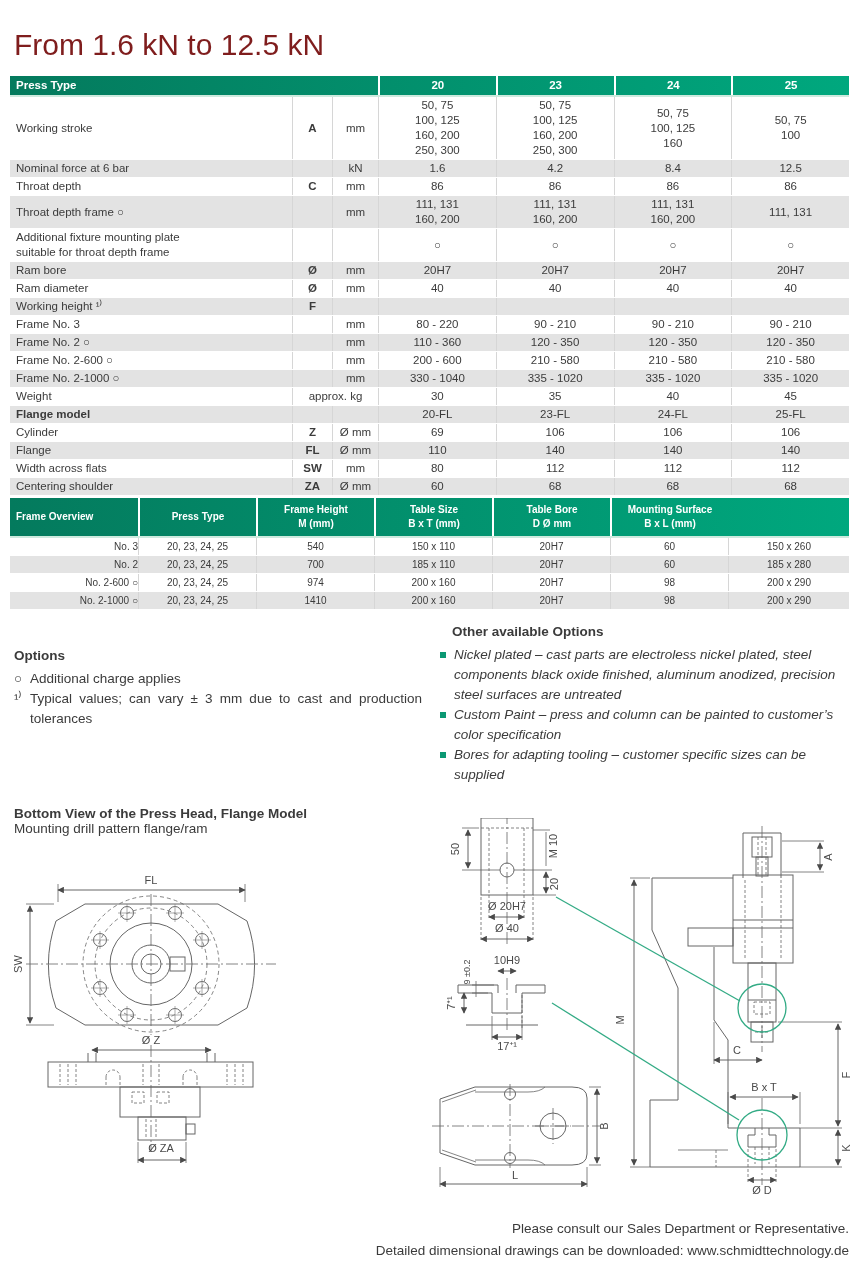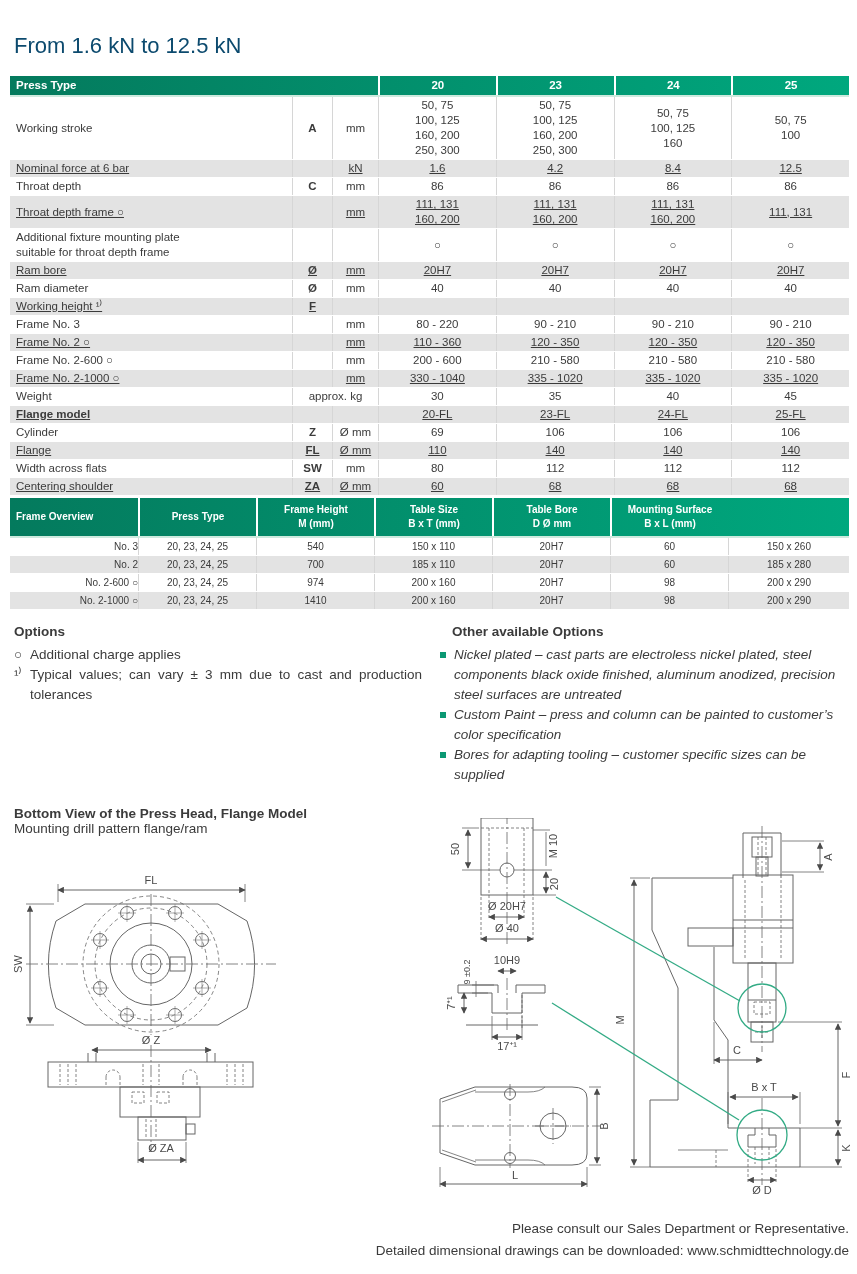--- a/index.html
+++ b/index.html
@@ -1,34 +1,34 @@
 <!DOCTYPE html>
 <html><head>
 <meta charset="utf-8">
 <style>
   html,body{margin:0;padding:0;}
   body{
     width:857px;height:1274px;position:relative;background:#fff;
     font-family:"Liberation Sans",sans-serif;color:#3b3b3b;overflow:hidden;
   }
-  .page-title{position:absolute;left:14px;top:18px;font-size:22px;color:#0c4a6e;font-weight:normal;}
+  .page-title{position:absolute;left:14px;top:8px;font-size:30px;color:#7f1d1d;font-weight:normal;}
 
   
   .spec-table{position:absolute;left:10px;top:76px;width:839px;font-size:11.5px;}
   .spec-header{
     display:grid;grid-template-columns:282px 40px 46px repeat(4,1fr);
     background:linear-gradient(90deg,#047a5d,#00a87e);
     color:#fff;font-weight:bold;height:19px;line-height:19px;
     border-bottom:2px solid #cdeade;
   }
   .spec-header .hl{padding-left:6px;text-align:left;}
   .spec-header .sh{text-align:center;border-left:2px solid #fff;}
   .srow{display:grid;grid-template-columns:282px 40px 46px repeat(4,1fr);
     align-items:center;border-bottom:1px solid #fff;min-height:17px;}
-  .srow.shade{background:#e3e3e3;text-decoration:underline;}
+  .srow.shade{background:#e3e3e3;}
   .srow.brow .slabel{font-weight:bold;}
   .scell{line-height:15px;padding:1px 0;}
   .slabel{padding-left:6px;}
   .ssym{text-align:center;font-weight:bold;border-left:1px solid #d6d6d6;align-self:stretch;display:flex;flex-direction:column;justify-content:center;}
   .sunit{text-align:center;border-left:1px solid #d6d6d6;align-self:stretch;display:flex;flex-direction:column;justify-content:center;}
   .ssym.span2{grid-column:2/4;font-weight:normal;}
   .sval{text-align:center;border-left:1px solid #d6d6d6;align-self:stretch;display:flex;flex-direction:column;justify-content:center;}
 
   
   .frame-table{position:absolute;left:10px;top:498px;width:839px;font-size:10px;}
@@ -39,21 +39,21 @@
   }
   .fh{display:flex;flex-direction:column;justify-content:center;text-align:center;border-left:2px solid #fff;line-height:14px;}
   .fh.first{border-left:none;text-align:left;padding-left:6px;}
   .frow{display:grid;grid-template-columns:128px 118px 118px 118px 118px 118px 121px;
     height:17px;line-height:17px;border-bottom:1px solid #fff;}
   .frow.shade{background:#e3e3e3;}
   .fc{text-align:center;border-left:1px solid #d6d6d6;}
   .fc.first{text-align:right;padding-left:6px;border-left:none;}
 
   
-  .options{position:absolute;left:14px;top:622px;width:408px;font-size:13.5px;line-height:20px;}
+  .options{position:absolute;left:14px;top:646px;width:408px;font-size:13.5px;line-height:20px;}
   .options .head{font-weight:bold;margin-bottom:3px;}
   .opt-item{display:flex;}
   .opt-marker{flex:none;width:16px;}
   .opt-text{text-align:justify;}
   .other-options{position:absolute;left:440px;top:622px;width:416px;font-size:13.5px;line-height:20px;}
   .other-options .head{font-weight:bold;margin-bottom:3px;margin-left:12px;}
   .oo-item{display:flex;font-style:italic;}
   .oo-bullet{flex:none;width:6px;height:6px;background:#0b9873;margin:7px 8px 0 0;}
 
   

